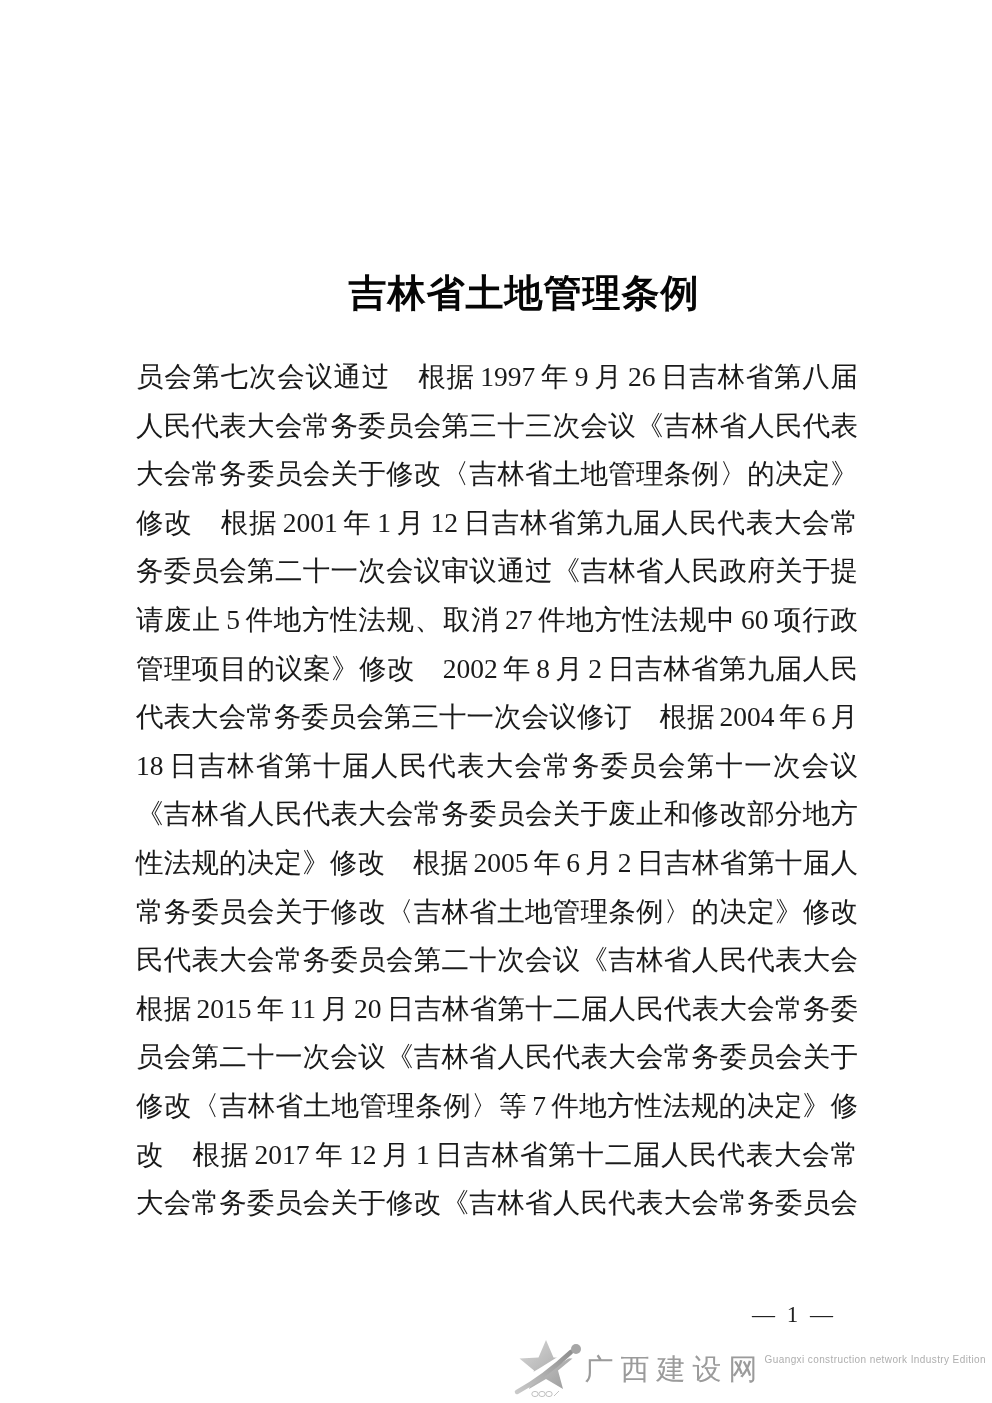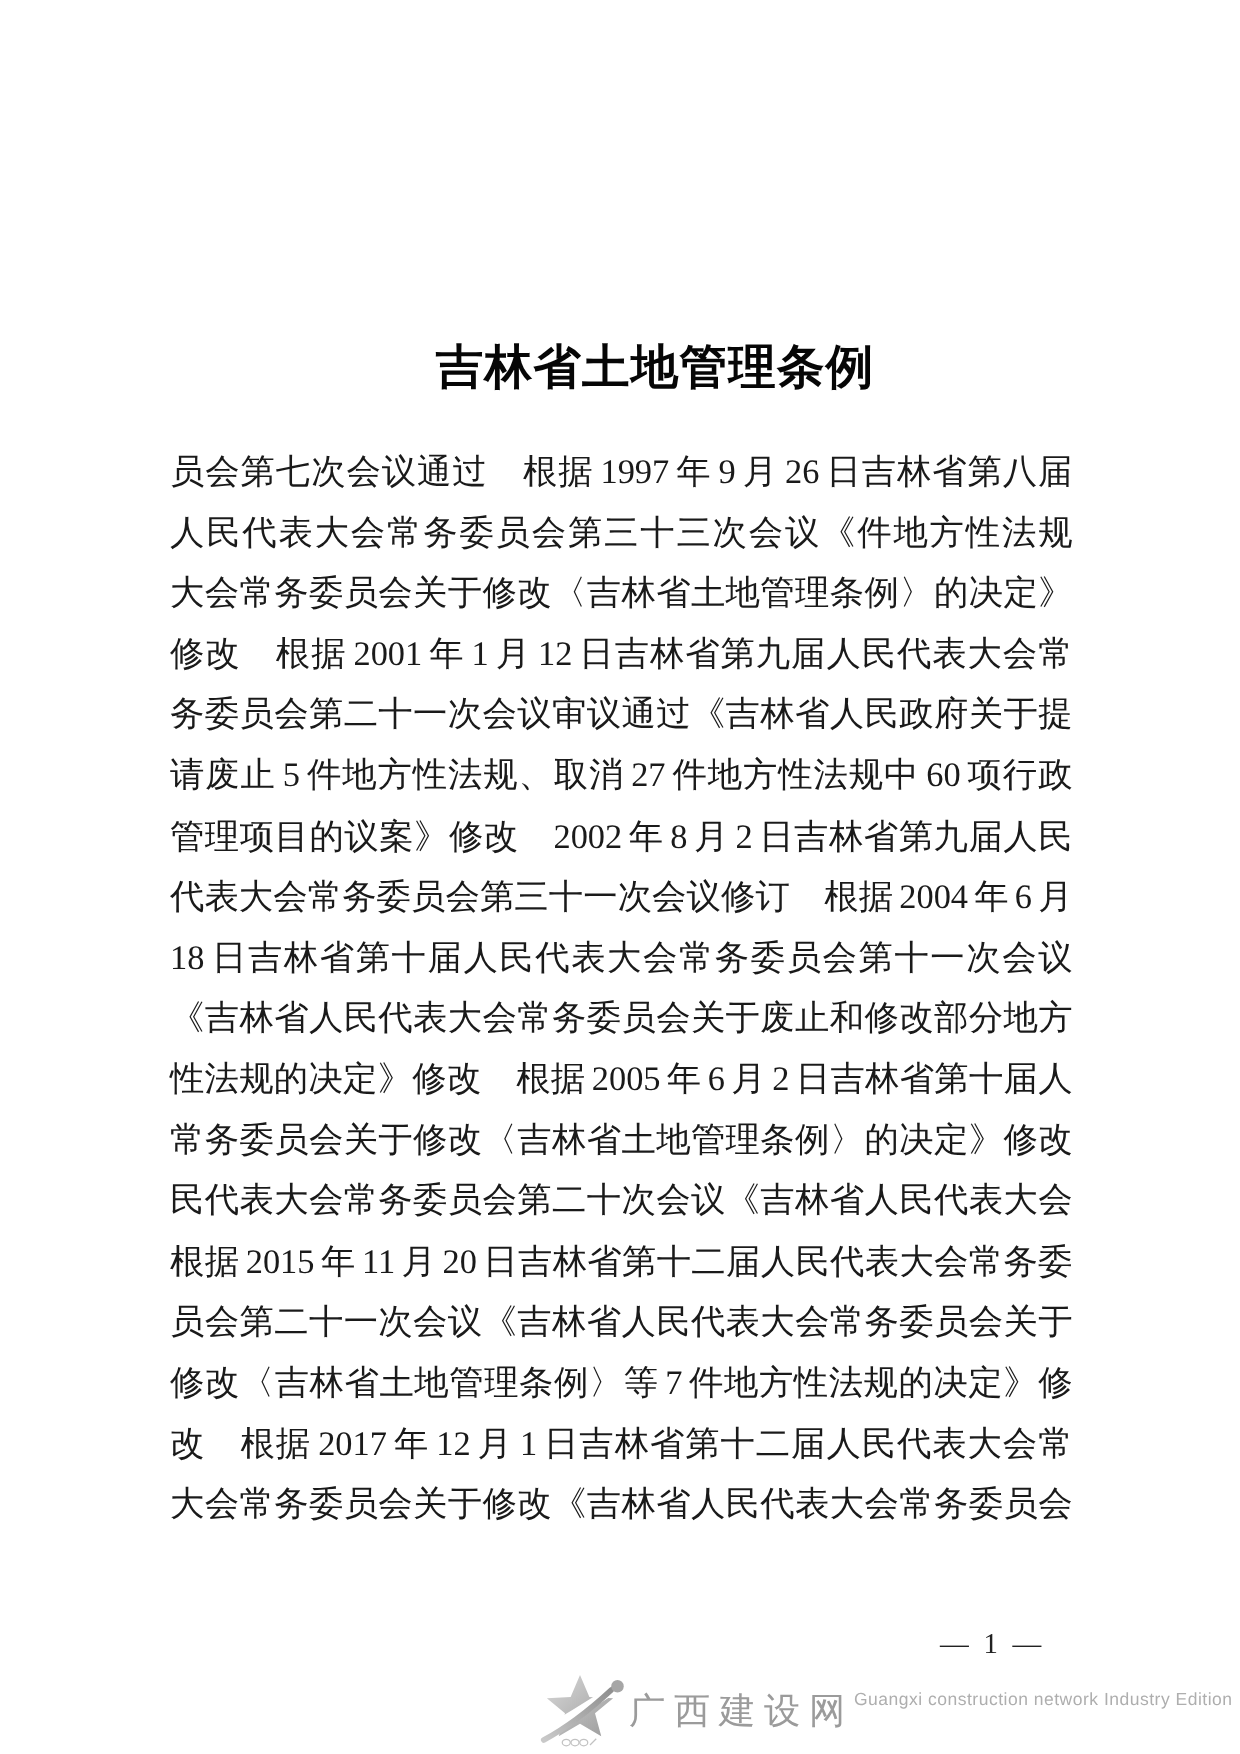--- a/index.html
+++ b/index.html
@@ -72,38 +72,38 @@
   }
   .watermark .site-name {
     font-size: 29px;
     line-height: 30px;
     letter-spacing: 7px;
     color: #9b9b9b;
     font-family: "Liberation Serif", "DejaVu Serif", serif;
     white-space: nowrap;
   }
   .watermark .site-tagline {
-    font-size: 14px;
+    font-size: 10px;
     line-height: 11px;
     letter-spacing: 0.4px;
     color: #aeaeae;
     font-family: "Liberation Sans", "DejaVu Sans", sans-serif;
     white-space: nowrap;
   }
 </style>
 </head>
 <body>
 
 <div class="page">
 
   <div class="page-title">吉林省土地管理条例</div>
 
   <div class="body-paragraph">
       <div class="line">员会第七次会议通过　根据 1997 年 9 月 26 日吉林省第八届</div>
-      <div class="line">人民代表大会常务委员会第三十三次会议《件地方性法规</div>
+      <div class="line">人民代表大会常务委员会第三十三次会议《吉林省人民代表</div>
       <div class="line">大会常务委员会关于修改〈吉林省土地管理条例〉的决定》</div>
       <div class="line">修改　根据 2001 年 1 月 12 日吉林省第九届人民代表大会常</div>
       <div class="line">务委员会第二十一次会议审议通过《吉林省人民政府关于提</div>
       <div class="line">请废止 5 件地方性法规、取消 27 件地方性法规中 60 项行政</div>
       <div class="line">管理项目的议案》修改　2002 年 8 月 2 日吉林省第九届人民</div>
       <div class="line">代表大会常务委员会第三十一次会议修订　根据 2004 年 6 月</div>
       <div class="line">18 日吉林省第十届人民代表大会常务委员会第十一次会议</div>
       <div class="line">《吉林省人民代表大会常务委员会关于废止和修改部分地方</div>
       <div class="line">性法规的决定》修改　根据 2005 年 6 月 2 日吉林省第十届人</div>
       <div class="line">常务委员会关于修改〈吉林省土地管理条例〉的决定》修改</div>

